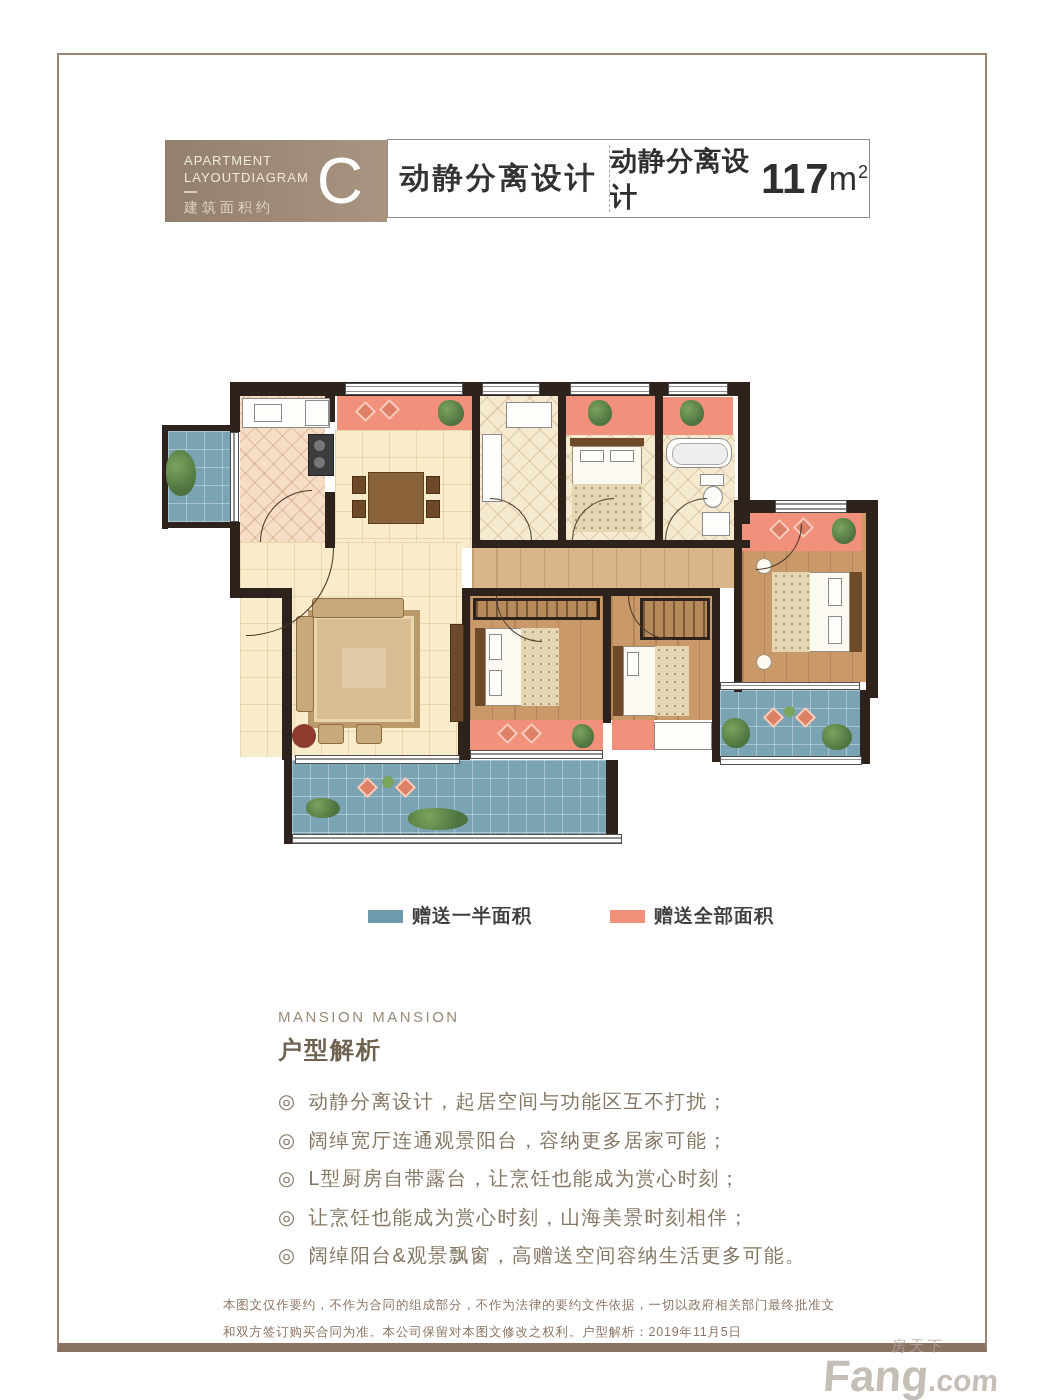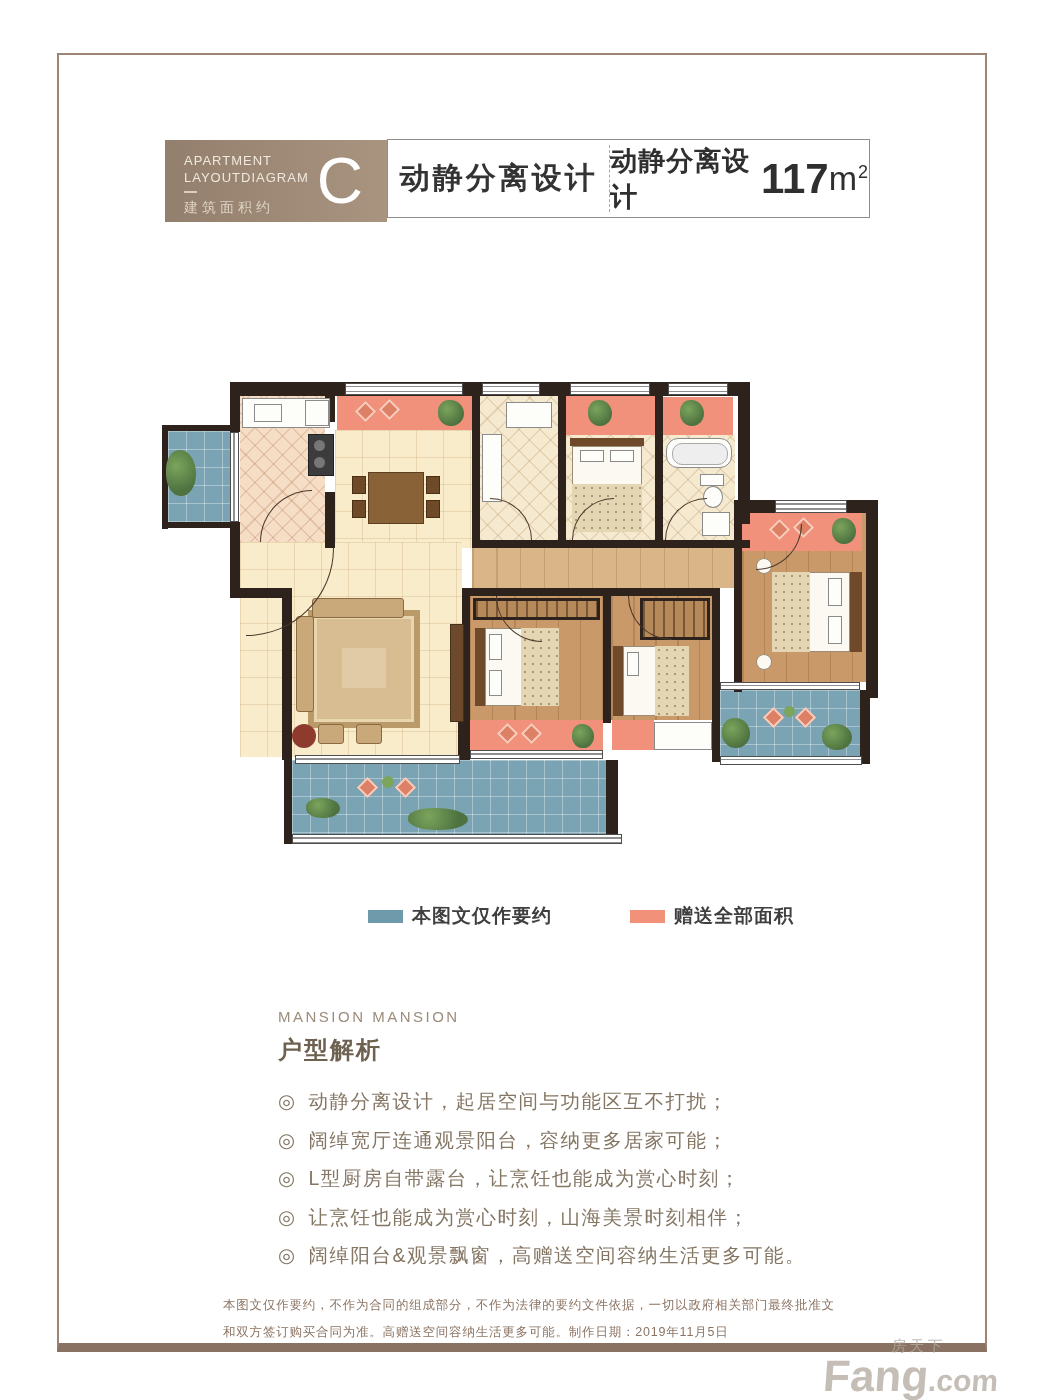--- a/index.html
+++ b/index.html
@@ -249,21 +249,21 @@
     <i class="abs arc arc-tr" style="left:330px;top:126px;width:42px;height:42px"></i>
     <i class="abs arc arc-tl" style="left:412px;top:126px;width:42px;height:42px"></i>
     <i class="abs arc arc-tl" style="left:505px;top:126px;width:42px;height:42px"></i>
     <i class="abs arc arc-bl" style="left:336px;top:224px;width:46px;height:46px"></i>
     <i class="abs arc arc-bl" style="left:468px;top:224px;width:44px;height:44px"></i>
     <i class="abs arc arc-br" style="left:596px;top:152px;width:46px;height:46px"></i>
   </div>
 
   <div id="legend" class="abs">
     <span class="sw sw-half"></span>
-    <span>本图文仅作要约</span>
+    <span>赠送一半面积</span>
     <span class="legend-gap"></span>
     <span class="sw sw-full"></span>
     <span>赠送全部面积</span>
   </div>
 
   <div id="analysis" class="abs">
     <div class="brand-en">MANSION MANSION</div>
     <div class="analysis-title">户型解析</div>
     <div class="bullets">
       <div class="bullet">
@@ -282,20 +282,20 @@
           <span class="bullet-marker">◎</span>
           <span>让烹饪也能成为赏心时刻，山海美景时刻相伴；</span>
         </div>
       <div class="bullet">
           <span class="bullet-marker">◎</span>
           <span>阔绰阳台&amp;观景飘窗，高赠送空间容纳生活更多可能。</span>
         </div>
     </div>
   </div>
 
-  <div id="disclaimer" class="abs">本图文仅作要约，不作为合同的组成部分，不作为法律的要约文件依据，一切以政府相关部门最终批准文和双方签订购买合同为准。高赠送空间容纳生活更多可能。制作日期：2019年11月5日</div>
+  <div id="disclaimer" class="abs">本图文仅作要约，不作为合同的组成部分，不作为法律的要约文件依据，一切以政府相关部门最终批准文和双方签订购买合同为准。本公司保留对本图文修改之权利。户型解析：2019年11月5日</div>
 
   <div id="watermark" class="abs">
     <div class="wm-cn">房天下</div>
     <div class="wm-en"><span>Fang</span><span class="wm-com">.com</span></div>
   </div>
 
 </div>
 
 </body></html>

